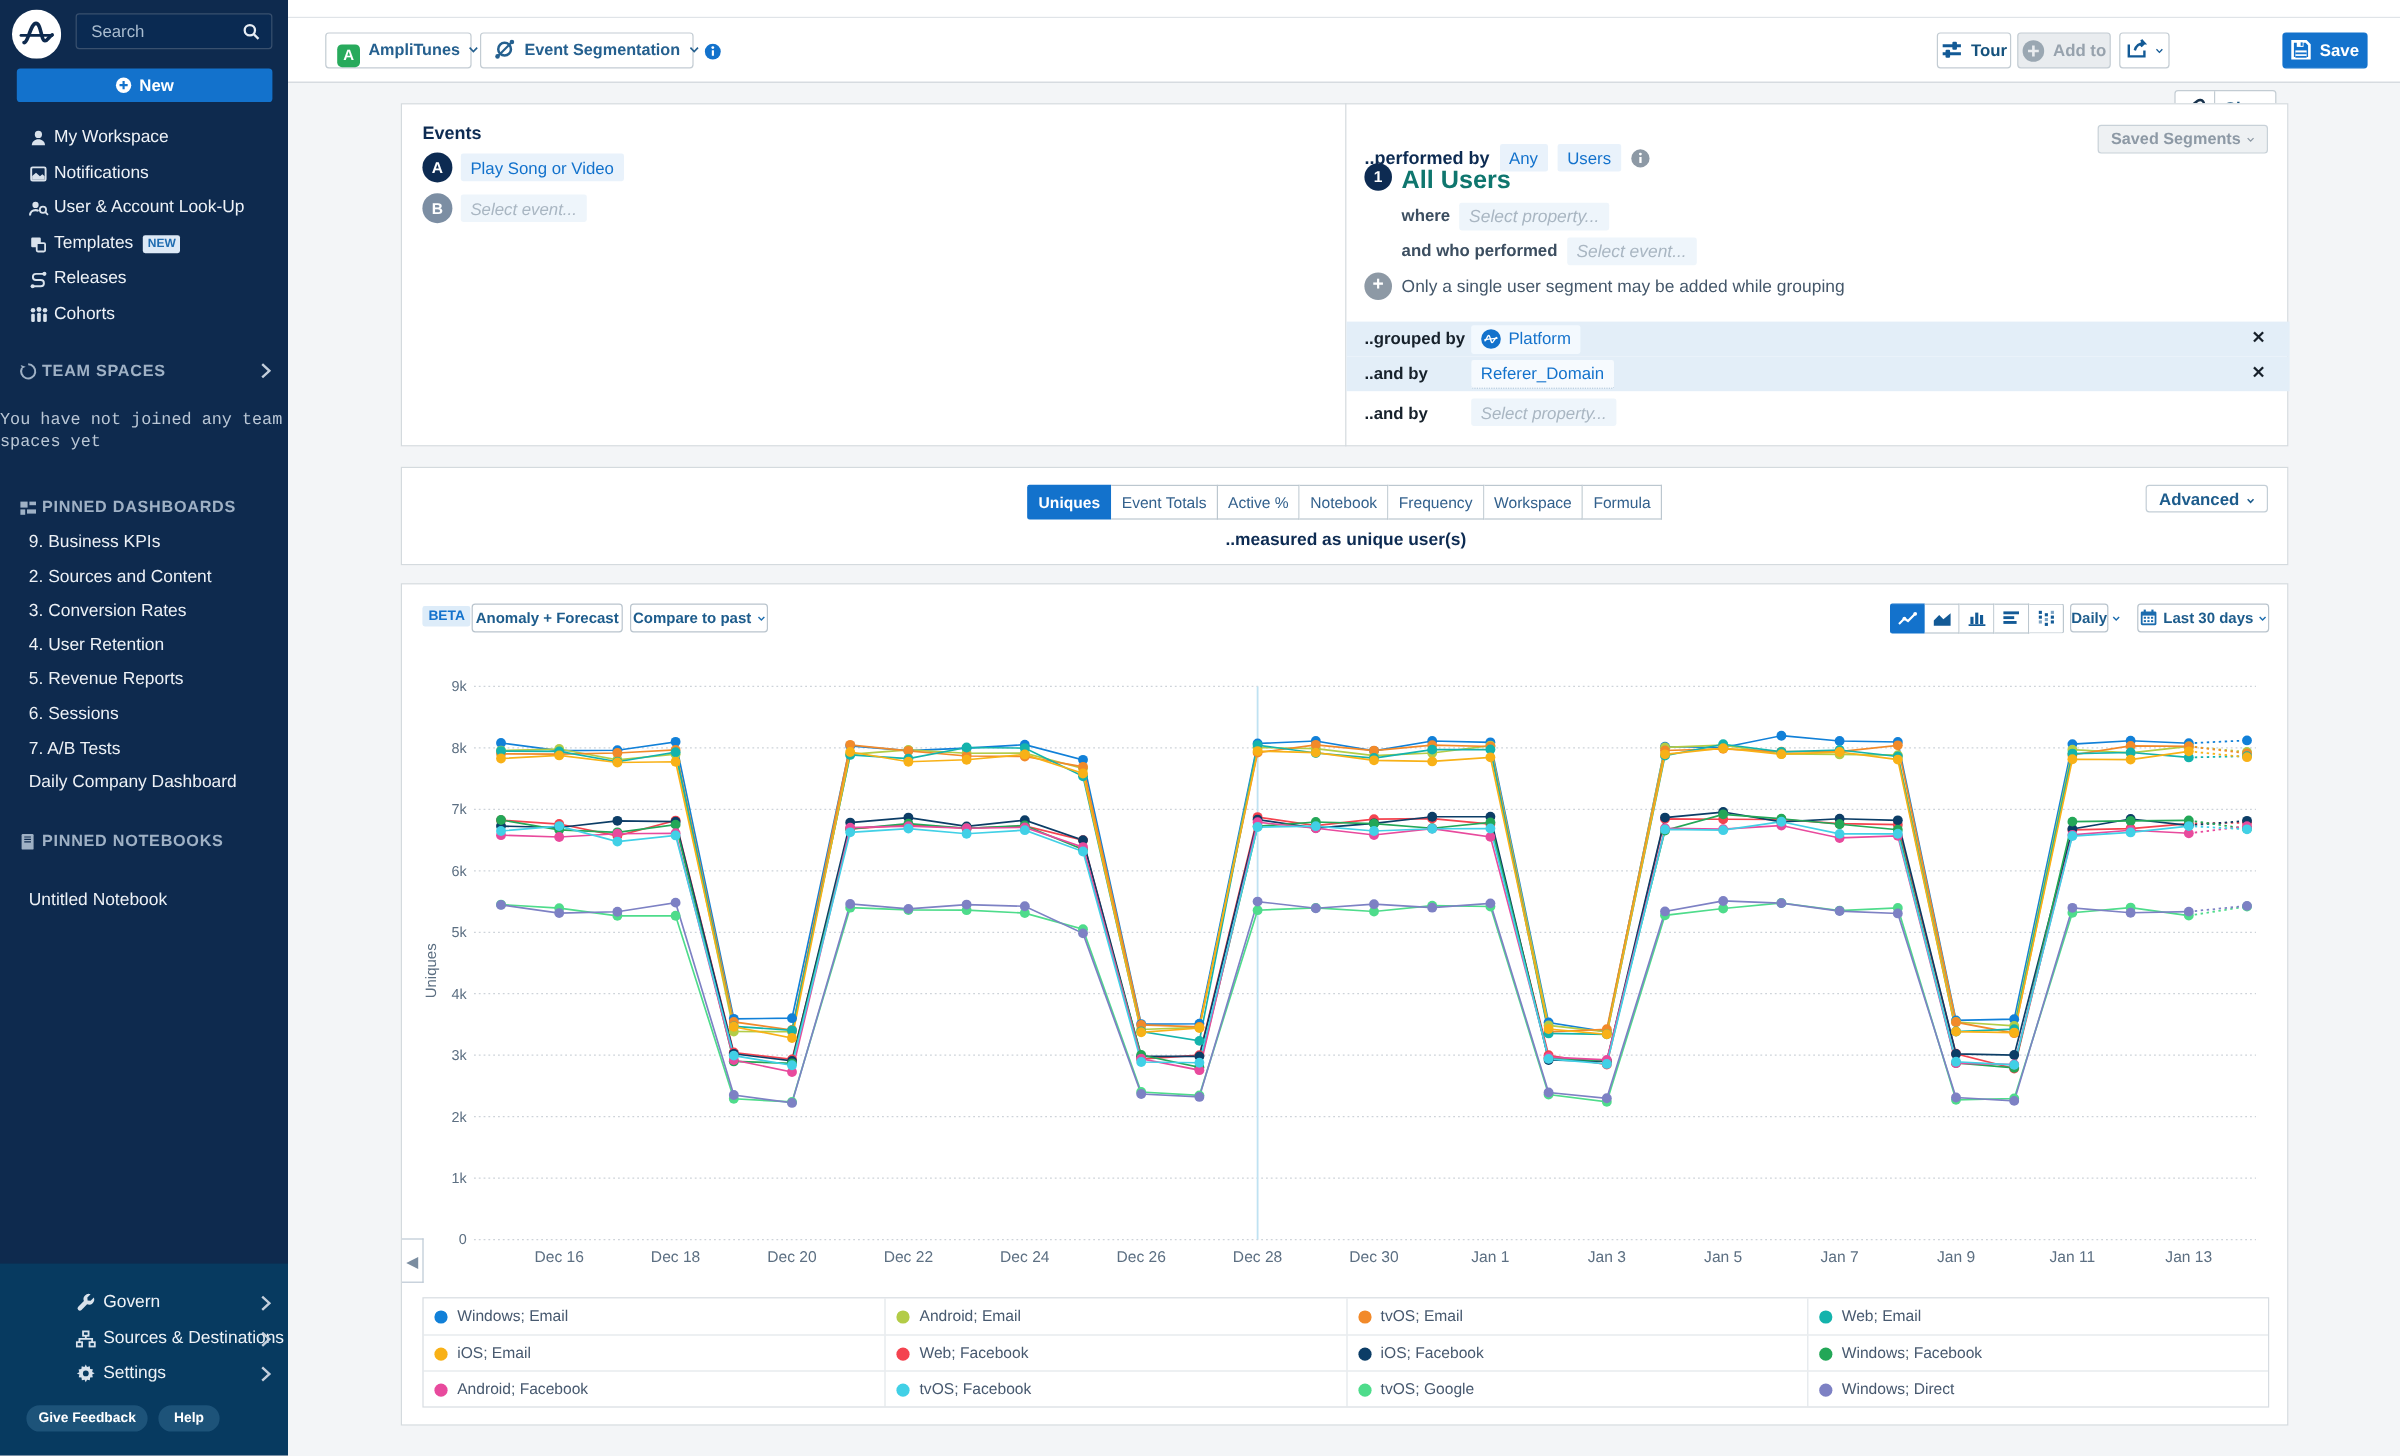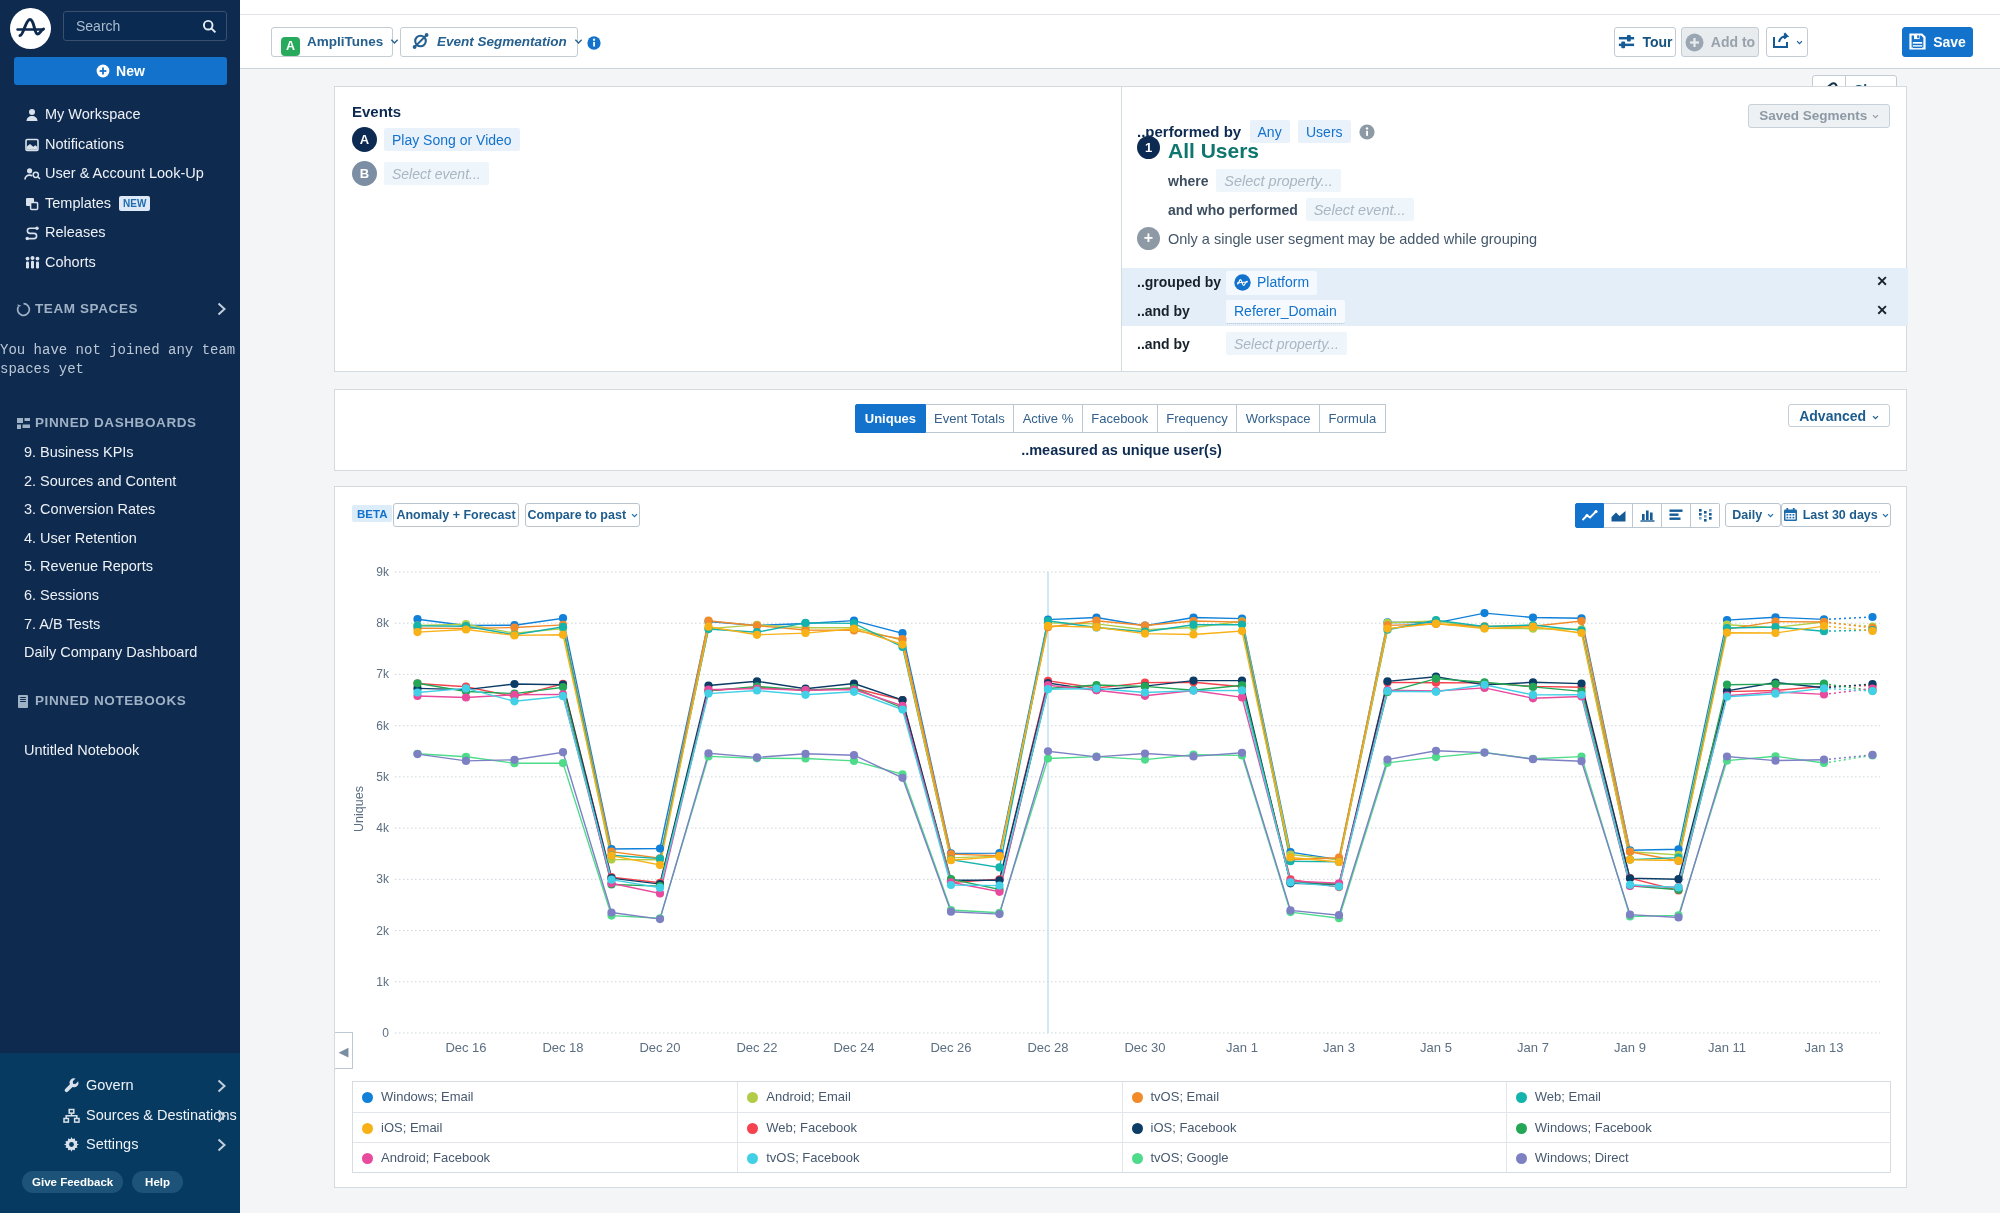--- a/index.html
+++ b/index.html
@@ -166,21 +166,21 @@
           </span></div>
     <div style="position:absolute; left:22px; top:118px;"><span class="pill">Give Feedback</span>&nbsp;&nbsp;<span class="pill" style="padding:0 13px;">Help</span></div>
   </div>
 </div>
 
 <div class="topstrip"></div>
 <div class="header">
   <div class="hbtn" style="left:31px; width:122px; padding-left:9px;"><span style="display:inline-block;width:19px;height:19px;background:#27aa5c;border-radius:4px;color:#fff;font-size:12.5px;font-weight:bold;text-align:center;line-height:19px;vertical-align:-4px;">A</span>&nbsp; AmpliTunes<svg class="chevd" viewBox="0 0 10 10">
           <path d="M1.5 3 L5 6.6 L8.5 3" stroke="#25608f" stroke-width="1.5" fill="none"></path>
         </svg></div>
-  <div class="hbtn" style="left:160px; width:178px; padding-left:10px;font-style:italic;"><svg width="19" height="19" viewBox="0 0 19 19" style="vertical-align:-4px;margin-right:7px;">
+  <div class="hbtn" style="left:160px; width:178px; padding-left:10px;"><svg width="19" height="19" viewBox="0 0 19 19" style="vertical-align:-4px;margin-right:7px;">
           <circle cx="9.5" cy="10" r="5.3" fill="none" stroke="#25608f" stroke-width="2.1"></circle>
           <line x1="3.6" y1="16" x2="15.6" y2="4" stroke="#25608f" stroke-width="1.8"></line>
           <circle cx="3.6" cy="16" r="1.9" fill="#25608f"></circle>
           <circle cx="15.6" cy="4" r="1.9" fill="#25608f"></circle>
         </svg>Event Segmentation<svg class="chevd" viewBox="0 0 10 10">
           <path d="M1.5 3 L5 6.6 L8.5 3" stroke="#25608f" stroke-width="1.5" fill="none"></path>
         </svg></div>
   <div style="position:absolute; left:347px; top:21px;"><svg width="14" height="14" viewBox="0 0 19 19">
           <circle cx="9.5" cy="9.5" r="9" fill="#1372cc"></circle>
           <rect x="8.4" y="8" width="2.4" height="6.2" fill="#fff"></rect>
@@ -257,21 +257,21 @@
   <div style="position:absolute; right:16px; top:17px; height:24px; white-space:nowrap; background:#eef1f3; border:1px solid #c8d1d8; border-radius:3px; color:#8d99a5; font-size:13.5px; font-weight:bold; line-height:22px; padding:0 10px;">Saved Segments <svg class="chevd" viewBox="0 0 10 10" style="width:7px;height:7px;margin-left:1px;">
           <path d="M1.5 3 L5 6.6 L8.5 3" stroke="#8d99a5" stroke-width="1.6" fill="none"></path>
         </svg></div>
 
 </div>
 <div class="card mcard">
   <div class="tabs">
     <div class="tab first active">Uniques</div>
     <div class="tab">Event Totals</div>
     <div class="tab">Active %</div>
-    <div class="tab">Facebook</div>
+    <div class="tab">Notebook</div>
     <div class="tab">Frequency</div>
     <div class="tab">Workspace</div>
     <div class="tab">Formula</div>
   </div>
   <div class="measured">..measured as unique user(s)</div>
   <div class="btn-adv">Advanced <svg class="chevd" viewBox="0 0 10 10" style="width:7px;height:7px;margin-left:2px;">
           <path d="M1.5 3 L5 6.6 L8.5 3" stroke="#1d5c8c" stroke-width="1.8" fill="none"></path>
         </svg></div>
 </div>
 <div class="card ccard">
@@ -318,21 +318,21 @@
               <rect x="7" y="3" width="2.6" height="2.6"></rect>
               <rect x="7" y="7" width="2.6" height="2.6" opacity="0.55"></rect>
               <rect x="7" y="11" width="2.6" height="2.6"></rect>
               <rect x="12" y="1" width="2.6" height="2.6" opacity="0.55"></rect>
               <rect x="12" y="5" width="2.6" height="2.6"></rect>
               <rect x="12" y="9" width="2.6" height="2.6"></rect>
             </g>
           </svg>
         </div>
   </div>
-  <div class="cbtn" style="left:1390px; width:56px;">Daily <svg class="chevd" viewBox="0 0 10 10" style="width:7px;height:7px;margin-left:1px;">
+  <div class="cbtn" style="left:1390px; width:32px;">Daily <svg class="chevd" viewBox="0 0 10 10" style="width:7px;height:7px;margin-left:1px;">
           <path d="M1.5 3 L5 6.6 L8.5 3" stroke="#1b6cae" stroke-width="1.7" fill="none"></path>
         </svg></div>
   <div class="cbtn" style="left:1446px; width:110px;"><svg width="15" height="15" viewBox="0 0 15 15" style="vertical-align:-3px;margin-right:5px;">
           <rect x="1" y="2.5" width="13" height="11.5" rx="1.2" fill="#1b6cae"></rect>
           <rect x="2.5" y="6" width="10" height="6.5" fill="#fff"></rect>
           <g fill="#1b6cae">
             <rect x="3.5" y="7" width="1.8" height="1.6"></rect>
             <rect x="6.5" y="7" width="1.8" height="1.6"></rect>
             <rect x="9.5" y="7" width="1.8" height="1.6"></rect>
             <rect x="3.5" y="9.8" width="1.8" height="1.6"></rect>

